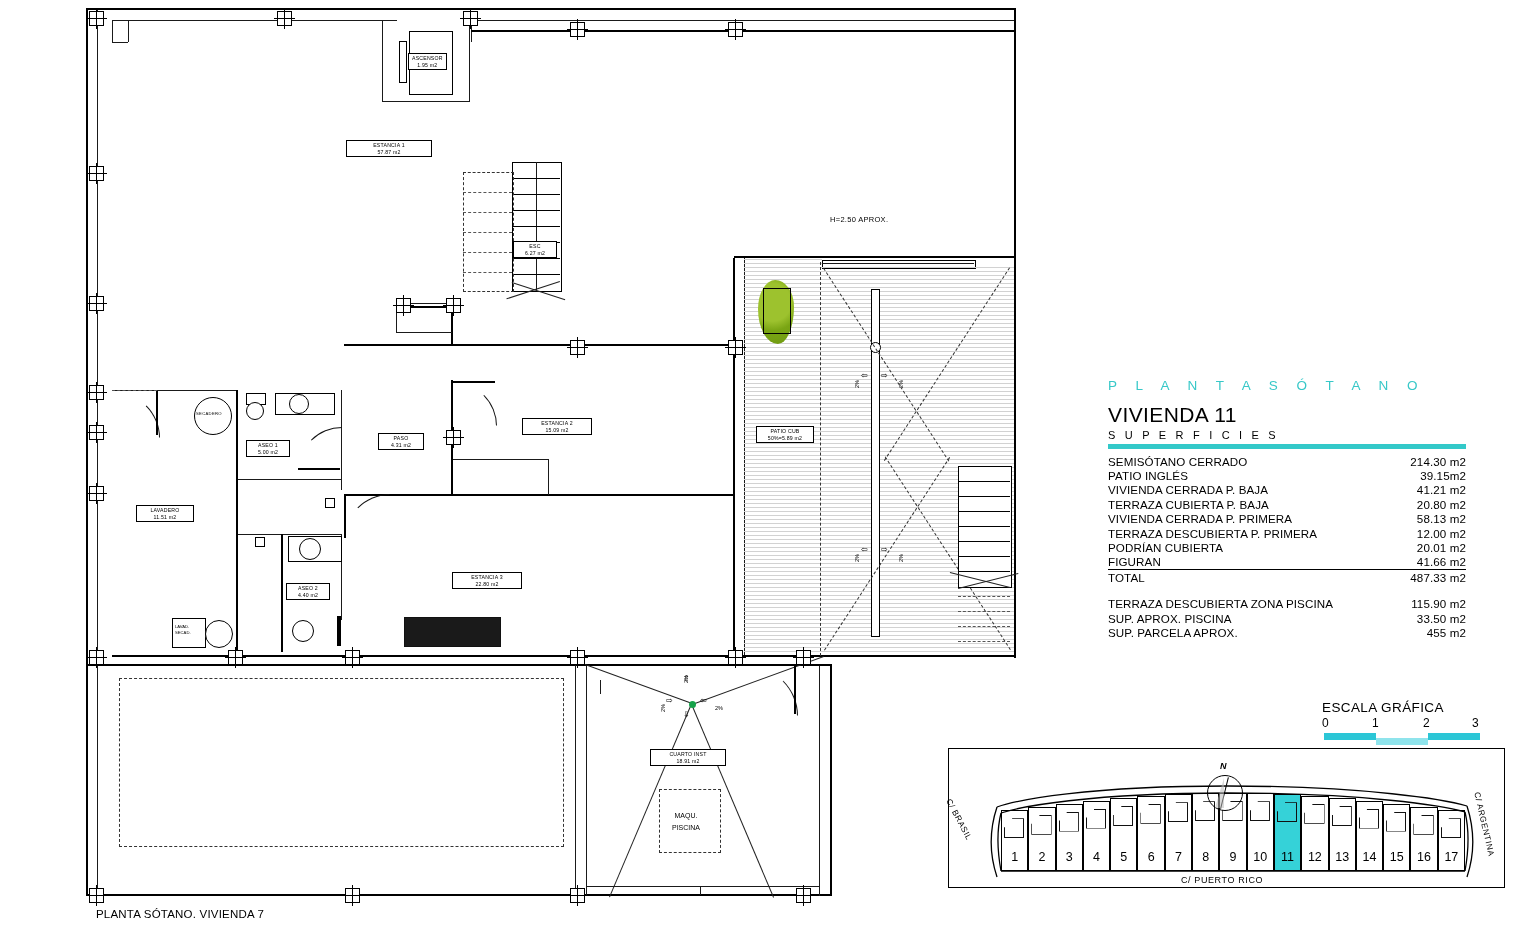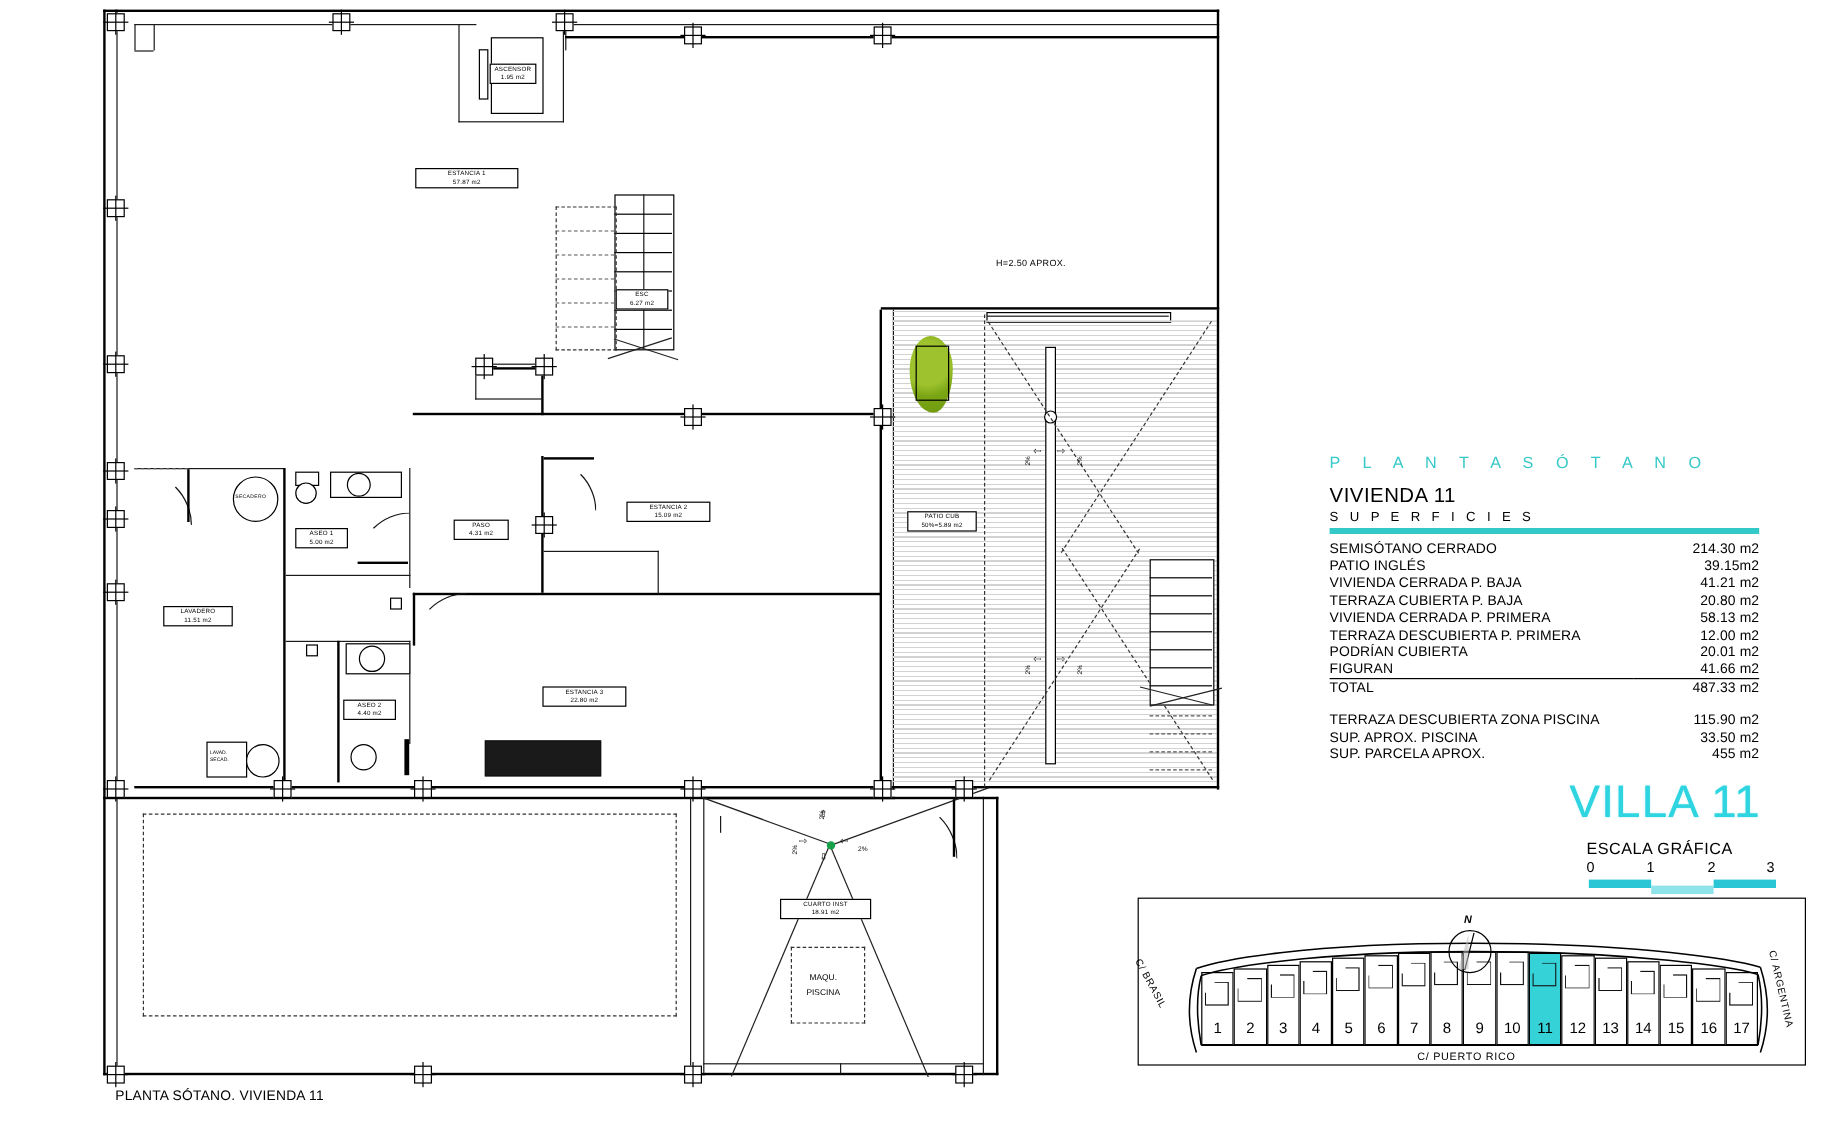--- a/index.html
+++ b/index.html
@@ -30,21 +30,21 @@
   .col:before,.col:after{content:"";position:absolute;background:#000;}
   .col:before{left:-4px;right:-4px;top:6px;height:1px;}
   .col:after{top:-4px;bottom:-4px;left:6px;width:1px;}
 
   
   #panel{position:absolute;left:1106px;top:378px;width:370px;}
   #planta-sotano-heading{
     color:#37c8c8;font-size:13.5px;letter-spacing:7.5px;
     font-weight:400;margin:0 0 10px 2px;
   }
-  #vivienda-title{font-size:17px;letter-spacing:.4px;margin:2px 0 2px 2px;}
+  #vivienda-title{font-size:21px;letter-spacing:.4px;margin:2px 0 2px 2px;}
   #superficies-sub{font-size:11px;letter-spacing:3.2px;margin:0 0 3px 2px;}
   #teal-rule{height:5px;background:#33c9c9;width:358px;margin:2px 0 5px 2px;}
   table.surf{border-collapse:collapse;width:358px;margin-left:2px;}
   table.surf td{font-size:11.6px;padding:0.7px 0;vertical-align:bottom;letter-spacing:.1px;}
   table.surf td.val{text-align:right;width:105px;}
   tr.underline td{border-bottom:1px solid #000;}
   tr.gap td{height:11px;}
 
   #villa-title{
     position:absolute;left:1308px;top:648px;
@@ -420,21 +420,20 @@
             <td class="val">33.50 m2</td>
           </tr>
           <tr>
             <td>SUP. PARCELA APROX.</td>
             <td class="val">455 m2</td>
           </tr>
         </tbody>
     </table>
   </div>
 
-  <div id="villa-title">VILLA 11</div>
   <div id="escala-label">ESCALA GRÁFICA</div>
   <div id="scalebar">
     <div class="sbnum" style="left:0px;">0</div>
     <div class="sbnum" style="left:50px;">1</div>
     <div class="sbnum" style="left:101px;">2</div>
     <div class="sbnum" style="left:150px;">3</div>
     <div class="sbseg sbA" style="left:2px;top:17px;width:52px;"></div>
     <div class="sbseg sbB" style="left:54px;top:22px;width:52px;"></div>
     <div class="sbseg sbA" style="left:106px;top:17px;width:52px;"></div>
   </div>
@@ -504,17 +503,17 @@
       <path d="M518,57 C526,82 526,104 518,128" fill="none" stroke="#000" stroke-width="1.3"></path>
     </svg>
 
     <div class="streetlbl" style="left:4px;top:48px;transform:rotate(62deg);transform-origin:0 0;white-space:nowrap;">C/ BRASIL</div>
     <div class="streetlbl" style="left:533px;top:42px;transform:rotate(77deg);transform-origin:0 0;white-space:nowrap;">C/ ARGENTINA</div>
     <div class="streetlbl" style="left:232px;top:126px;font-size:9px;white-space:nowrap;">C/  PUERTO RICO</div>
   </div>
   <div id="compass"></div>
   <div id="compass-n">N</div>
 
-  <div id="plan-caption">PLANTA SÓTANO. VIVIENDA 11</div>
+  <div id="plan-caption">PLANTA SÓTANO. VIVIENDA 7</div>
   <div id="disclaimer">
   </div>
 
 </div>
 
 </body></html>

